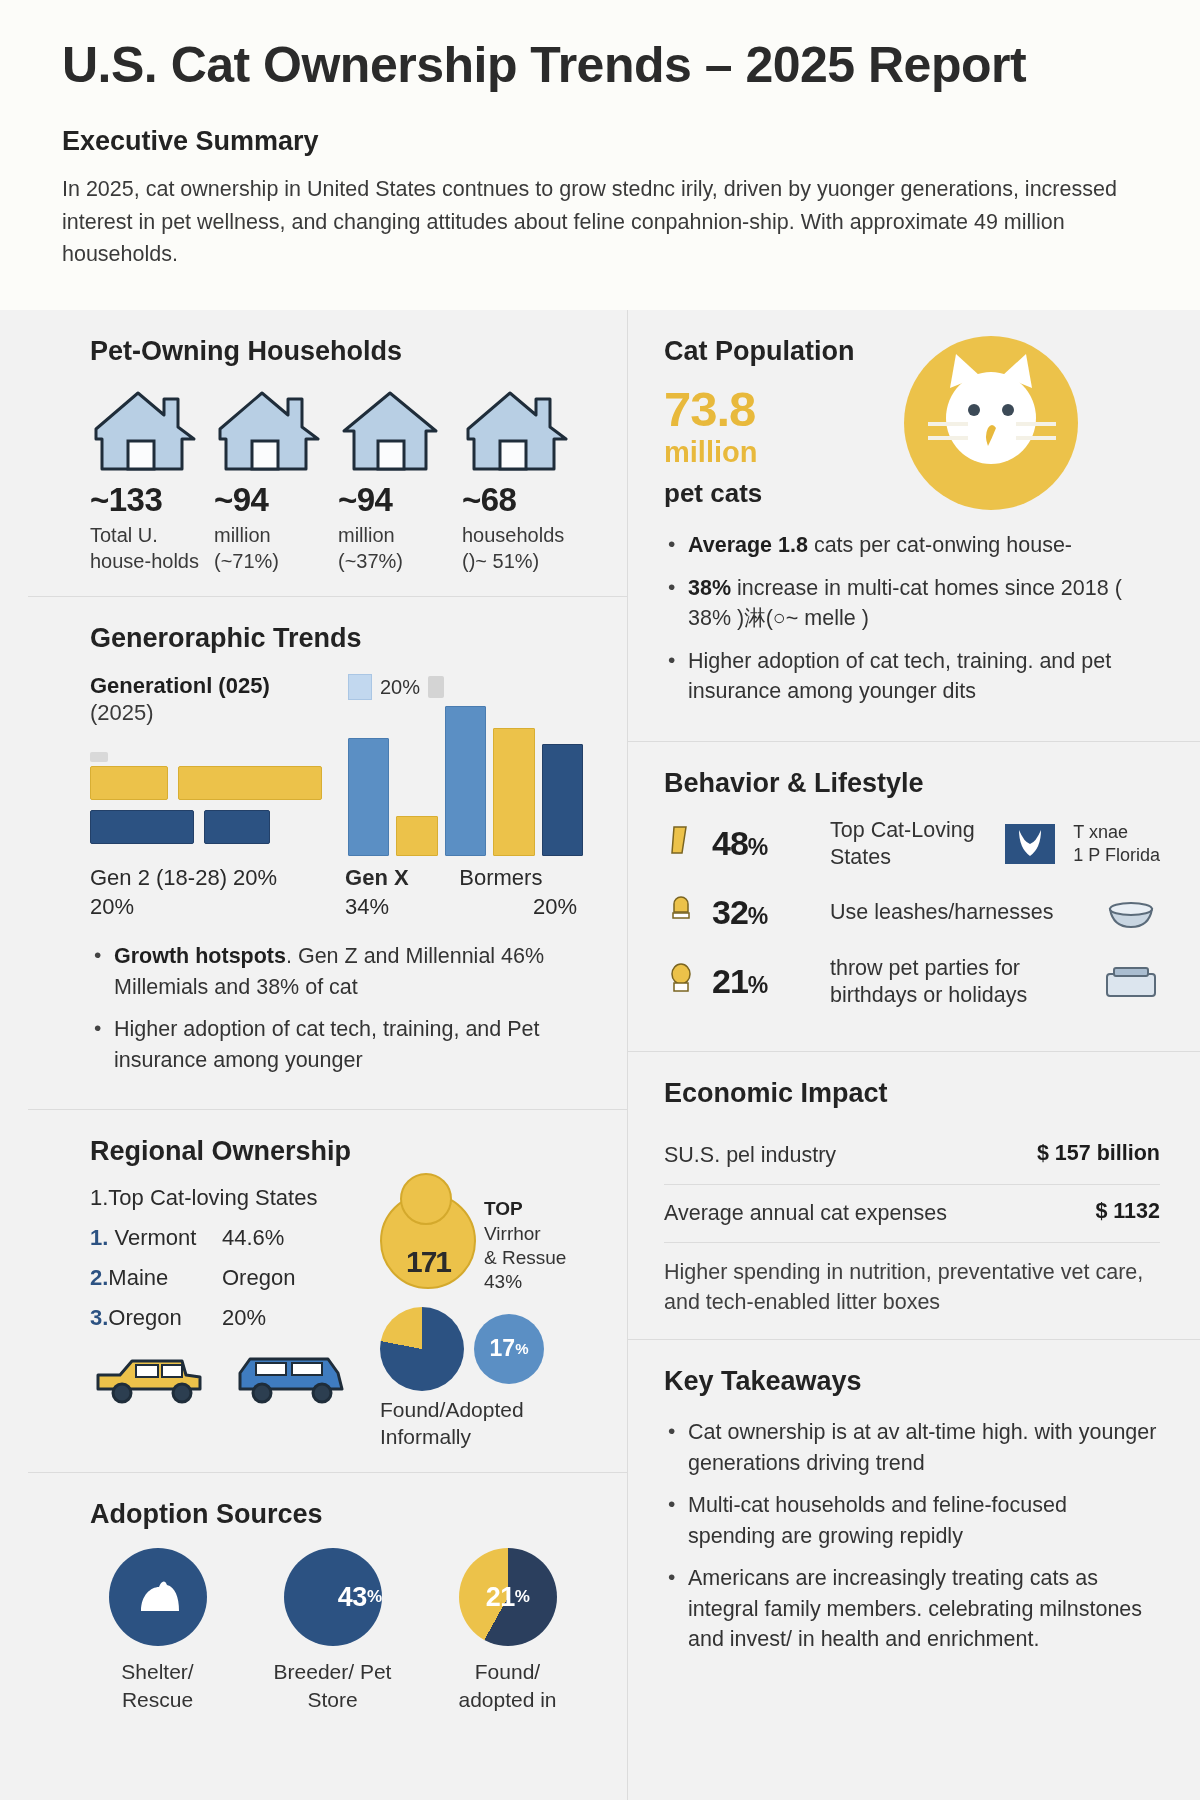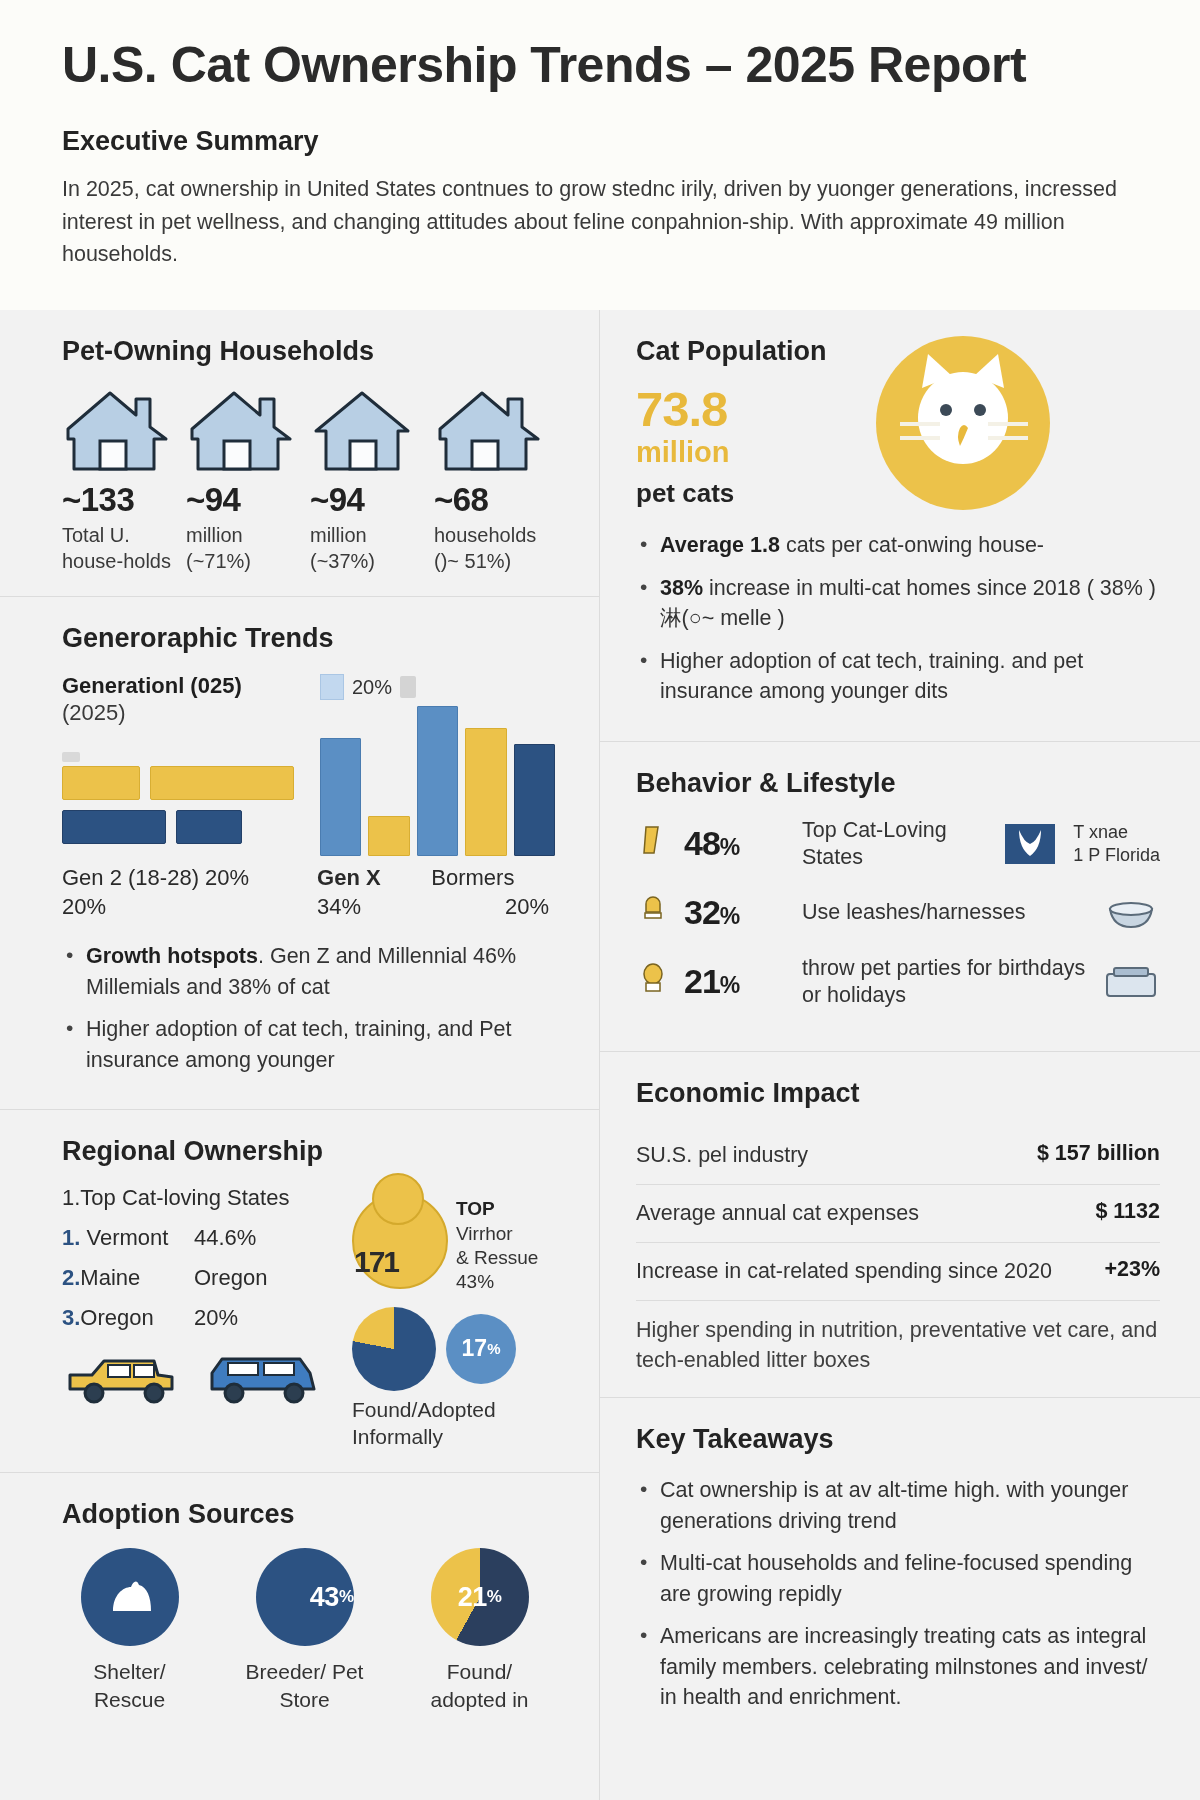--- a/index.html
+++ b/index.html
@@ -25,21 +25,21 @@
     font-size: 27px; font-weight: bold; color: #232323;
     margin-top: 34px;
   }
   .exec-body {
     font-size: 21.5px; color: #3a3a3a; line-height: 1.52;
     margin-top: 16px; max-width: 1075px;
   }
 
   
   .body-cols { display: flex; height: 1490px; }
-  .col-left  { width: 600px; border-right: 1px solid #dcdcdc; }
+  .col-left  { width: 600px; border-right: 1px solid #dcdcdc; margin-left: 28px; }
   .col-right { width: 600px; }
 
   .panel { padding: 26px 44px 22px 62px; border-bottom: 1px solid #dcdcdc; }
   .col-right .panel { padding-left: 36px; padding-right: 40px; }
   .panel:last-child { border-bottom: none; }
   .sec-title {
     font-size: 27px; font-weight: bold; color: #232323; margin-bottom: 18px;
   }
 
   
@@ -106,21 +106,21 @@
   .badge-row { display:flex; align-items:flex-start; gap:8px; }
   .coin {
     width: 96px; height: 96px; border-radius:50%;
     background:#ecc24a; border:2px solid #d4a92c; position:relative;
   }
   .coin .minicoin{
     position:absolute; top:-22px; left:18px; width:52px;height:52px;border-radius:50%;
     background:#ecc24a; border:2px solid #d4a92c;
   }
   .coin .num {
-    position:absolute; bottom:8px; left:0; right:0; text-align:left;
+    position:absolute; bottom:8px; left:0; right:0; text-align:center;
     font-size:30px; font-weight:bold; color:#2b2b2b; letter-spacing:-2px;
   }
   .badge-txt { font-size:19px; color:#333; line-height:1.28; padding-top:4px;}
   .badge-txt .top { font-weight:bold; color:#222;}
   .pies { display:flex; align-items:center; gap:10px; margin-top:12px;}
   .pie-a { width:84px;height:84px;border-radius:50%;
            background: conic-gradient(#2c5282 0 78%, #ecc24a 78% 100%); }
   .pie-b { width:70px;height:70px;border-radius:50%;
            background: conic-gradient(#5b8fc4 0 100%);
            display:flex;align-items:center;justify-content:center;
@@ -456,24 +456,20 @@
       <div class="panel">
         <div class="sec-title">Economic Impact</div>
         <div class="econ-row">
           <span class="econ-k">SU.S. pel industry</span>
           <span class="econ-v">$ 157 billion</span>
         </div>
         <div class="econ-row">
           <span class="econ-k">Average annual cat expenses</span>
           <span class="econ-v">$ 1132</span>
         </div>
-        <div class="econ-row">
-          <span class="econ-k">Increase in cat-related spending since 2020</span>
-          <span class="econ-v">+23%</span>
-        </div>
         <div class="econ-note">Higher spending in nutrition, preventative vet care, and tech-enabled litter boxes</div>
       </div>
 
       <div class="panel">
         <div class="sec-title">Key Takeaways</div>
         <ul class="bul">
           <li>Cat ownership is at av alt-time high. with younger generations driving trend</li>
           <li>Multi-cat households and feline-focused spending are growing repidly</li>
           <li>Americans are increasingly treating cats as integral family members. celebrating milnstones and invest/ in health and enrichment.</li>
         </ul>

